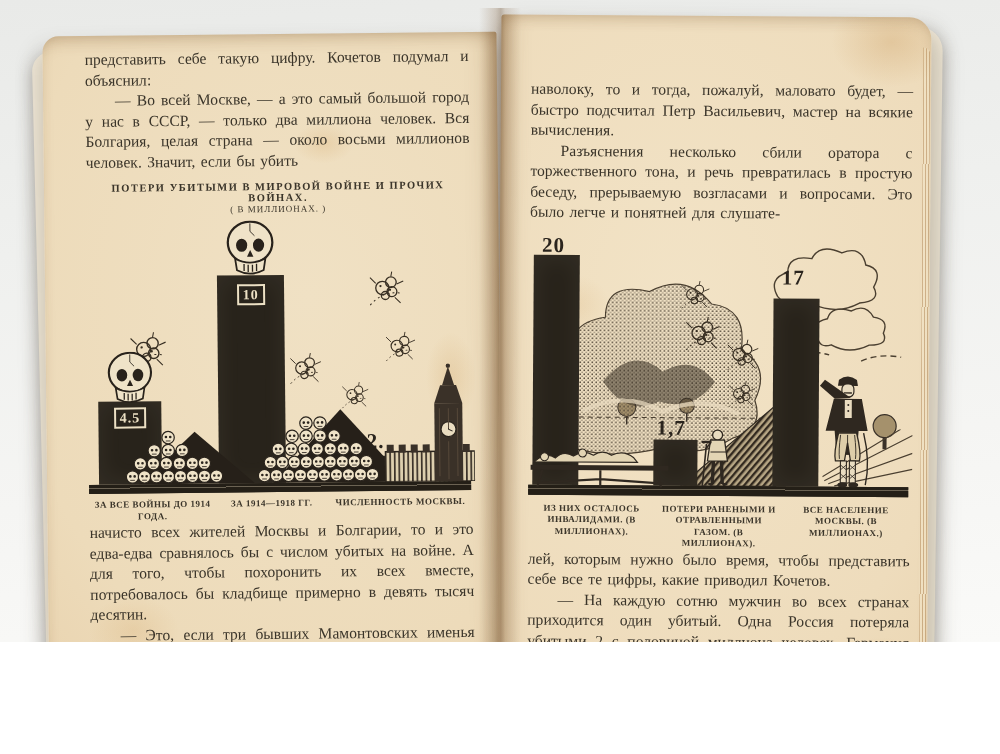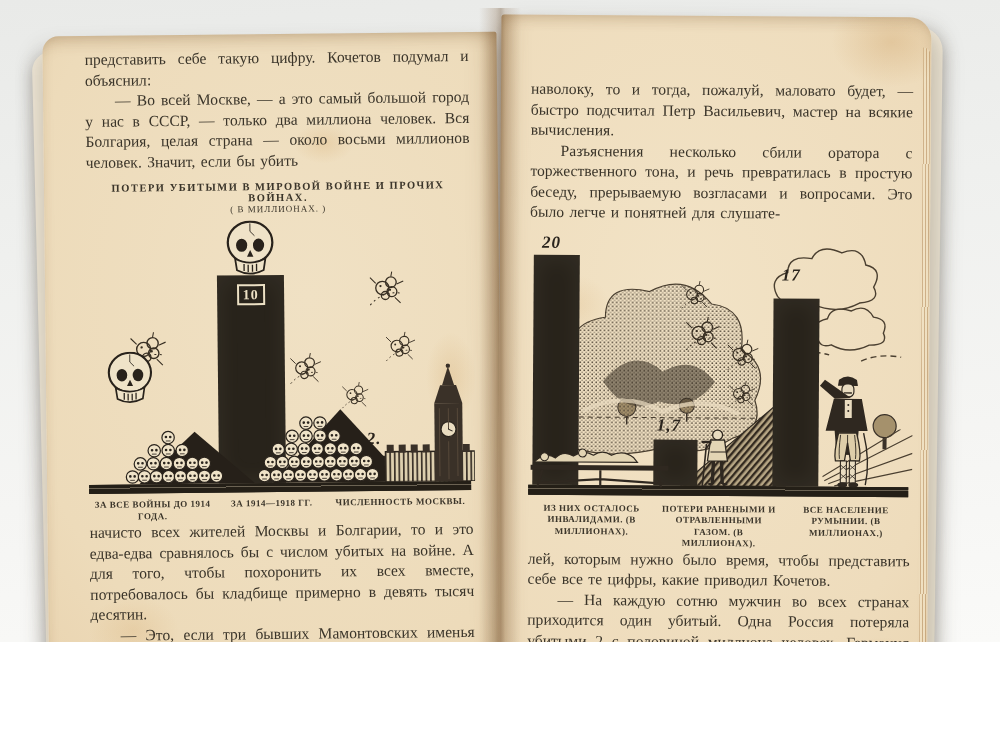--- a/index.html
+++ b/index.html
@@ -42,21 +42,21 @@
   .canvas{position:relative;margin-top:6px;}
   .canvas-l{height:272px;}
   .canvas-r{height:262px;margin-top:4px;}
   .bar{position:absolute;background:#28231b;box-shadow:inset 0 0 26px rgba(245,230,200,.07);z-index:3;}
   .baseline{position:absolute;left:0;right:2px;bottom:0;background:#241f17;z-index:2;
     background-image:linear-gradient(180deg,#241f17 0 3px,rgba(240,225,195,.35) 3px 4px,#241f17 4px);}
   .bl-l{height:9px;}
   .bl-r{height:10px;}
   .vbox{position:absolute;left:50%;transform:translateX(-50%);border:2px solid #ece0c4;color:#ece0c4;
     font-size:14px;font-weight:700;line-height:17px;padding:0 4px;letter-spacing:1px;}
-  .num{position:absolute;font-size:17px;font-weight:700;color:#2a241d;letter-spacing:1px;z-index:4;font-style:italic;}
+  .num{position:absolute;font-size:21px;font-weight:700;color:#2a241d;letter-spacing:1px;z-index:4;}
   .deco{position:absolute;z-index:1;}
   .front{z-index:4;}
   .cats{display:flex;margin-top:6px;}
   .cat{font-size:9px;font-weight:700;letter-spacing:.5px;line-height:11.5px;text-align:center;color:#3b352a;}
   .cats-l .cat1{width:33%;} .cats-l .cat2{width:29%;} .cats-l .cat3{width:38%;}
   .cats-r{margin-top:8px;} .cats-r .cat{width:33.3%;padding:0 6px;box-sizing:border-box;}
 </style>
 </head>
 <body>
 
@@ -133,20 +133,23 @@
           <svg class="deco" style="left:280px;top:52px;width:44px;height:38px">
               <use href="#boom" width="44" height="38"></use>
             </svg>
           <svg class="deco" style="left:296px;top:112px;width:38px;height:34px">
               <use href="#boom" width="38" height="34"></use>
             </svg>
           <svg class="deco" style="left:252px;top:162px;width:34px;height:30px">
               <use href="#boom" width="34" height="30"></use>
             </svg>
 
+          <div class="bar" style="left:10px;top:180px;width:63px;height:83px">
+            <span class="vbox" style="top:6px">4.5</span>
+          </div>
           <div class="bar" style="left:130px;top:55px;width:67px;height:208px">
             <span class="vbox" style="top:9px">10</span>
           </div>
           <div class="bar" style="left:253px;top:237px;width:66px;height:26px"></div>
           <span class="num" style="left:278px;top:210px">2.</span>
 
           <svg class="deco front" style="left:12px;top:130px;width:60px;height:54px">
               <use href="#skull" width="60" height="54"></use>
             </svg>
           <svg class="deco front" style="left:132px;top:0px;width:63px;height:57px">
@@ -351,21 +354,21 @@
               <ellipse cx="37" cy="112" rx="5" ry="2.5" fill="#2f2820"></ellipse>
             <path d="M47,60 q7,28 2,52" stroke="#2f2820" stroke-width="1.4" fill="none"></path>
           </svg>
 
           <div class="baseline bl-r"></div>
         </div>
 
         <div class="cats cats-r">
           <div class="cat">ИЗ НИХ ОСТАЛОСЬ ИНВАЛИДАМИ. (В МИЛЛИОНАХ).</div>
           <div class="cat">ПОТЕРИ РАНЕНЫМИ И ОТРАВЛЕННЫМИ ГАЗОМ. (В МИЛЛИОНАХ).</div>
-          <div class="cat">ВСЕ НАСЕЛЕНИЕ РУМЫНИИ. (В МИЛЛИОНАХ.)</div>
+          <div class="cat">ВСЕ НАСЕЛЕНИЕ МОСКВЫ. (В МИЛЛИОНАХ.)</div>
         </div>
       </div>
 
       <p class="par sp">лей, которым нужно было время, чтобы представить себе все те цифры, какие приводил Кочетов.</p>
       <p class="par indent">— На каждую сотню мужчин во всех странах приходится один убитый. Одна Россия потеряла убитыми 2 с половиной миллиона человек, Германия — 2 миллиона.</p>
       <p class="par indent">— А ранеными сколько?</p>
     </div>
 
     <div class="footer-sig">3.   Что стоит война</div>
     <div class="pagenum pn-right">11</div>

